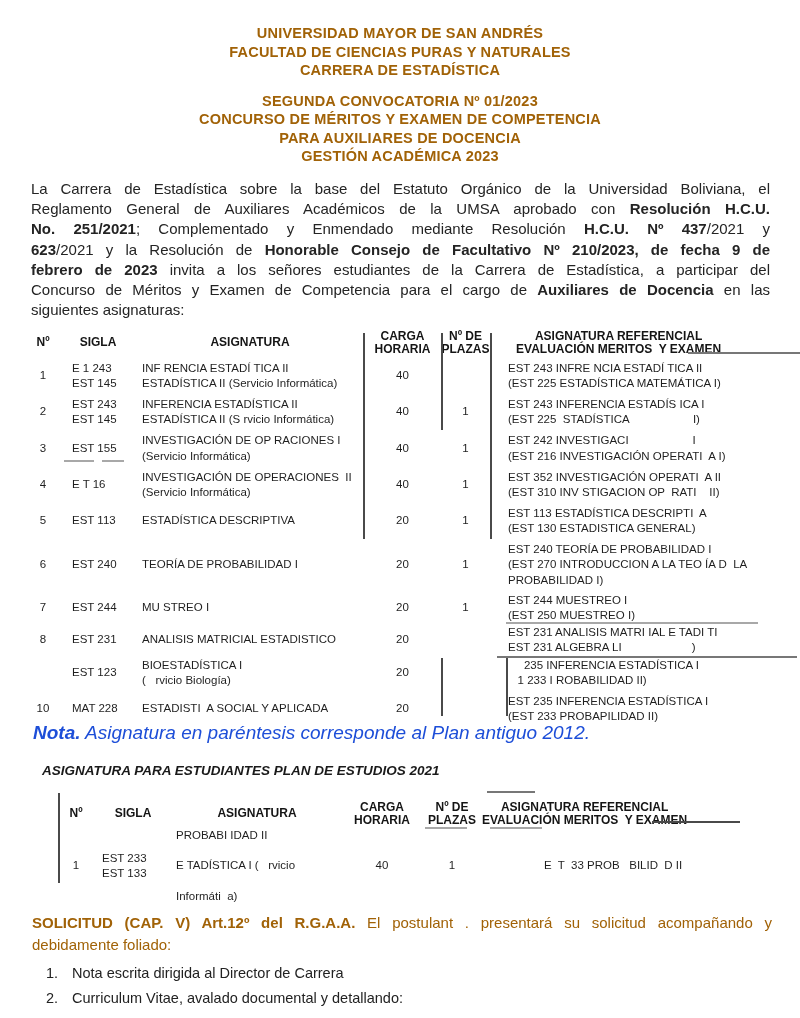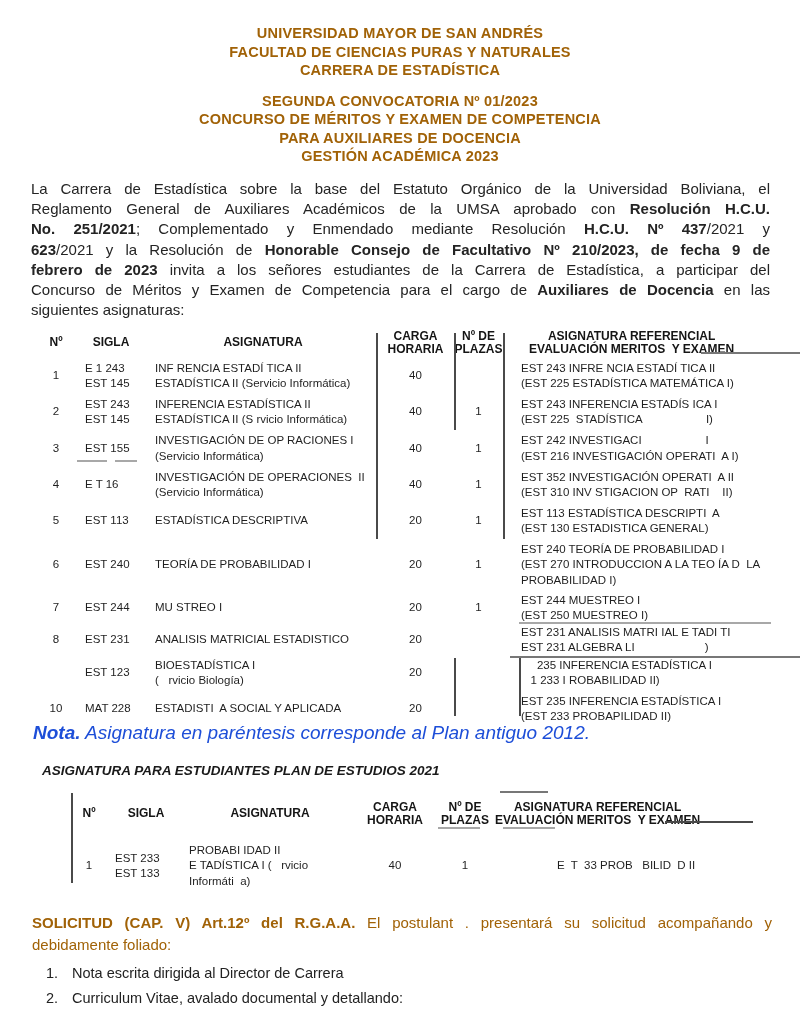--- a/index.html
+++ b/index.html
@@ -12,36 +12,36 @@
   
   .hdr{position:absolute;top:24px;left:0;width:800px;text-align:center;
        font-weight:bold;font-size:14.5px;line-height:18.5px;letter-spacing:.2px;color:#a16207;}
   .hdr .block2{margin-top:12px;}
   
   .intro{position:absolute;top:179px;left:31px;width:739px;
          font-size:15px;line-height:20.2px;color:#242424;}
   .jl{text-align:justify;text-align-last:justify;white-space:normal;}
   .jl.last{text-align-last:left;}
   
-  .tbl{position:absolute;left:13px;width:684px;font-size:11.5px;color:#1f1f1f;}
+  .tbl{position:absolute;left:0;width:684px;font-size:11.5px;color:#1f1f1f;}
   .grid{display:grid;}
   #t1grid{padding-left:26px;
     grid-template-columns:34px 76px 228px 77px 49px auto;
     grid-template-rows:30px 36px 36px 37px 36px 36px 52px 34px 30px 36px 36px;}
   #t2grid{padding-left:58px;
     grid-template-columns:36px 78px 170px 80px 60px auto;
     grid-template-rows:48px 56px;}
   .cell{display:flex;flex-direction:column;justify-content:center;line-height:15.5px;}
   .cell.c{align-items:center;text-align:center;}
   .cell.hd{font-weight:bold;font-size:12px;line-height:13.5px;color:#151515;}
   .cell.sigla{padding-left:12px;}
   .cell.asig{padding-left:6px;}
   .cell.ref{padding-left:18px;}
   #t2grid .cell.sigla{padding-left:8px;}
-  #t2grid .cell.asig{padding-left:4px;}
+  #t2grid .cell.asig{padding-left:4px;gap:15px;}
   #t2grid .cell.ref{padding-left:62px;justify-content:center;}
   .cell div{white-space:pre;}
   
   .seg{position:absolute;background:#4a4a4a;}
   .seg.v{width:1.5px;}
   .seg.h{height:1.5px;}
   .seg.faint{background:#a8a8a8;}
   .seg.mid{background:#777;}
   
   .nota{position:absolute;top:722px;left:33px;font-size:19px;font-style:italic;color:#1d4ed8;}

